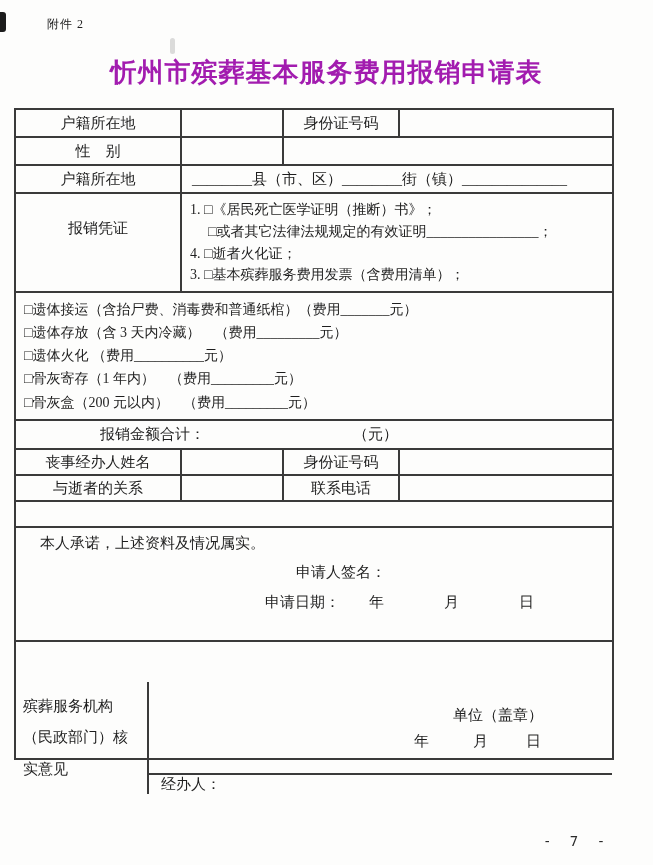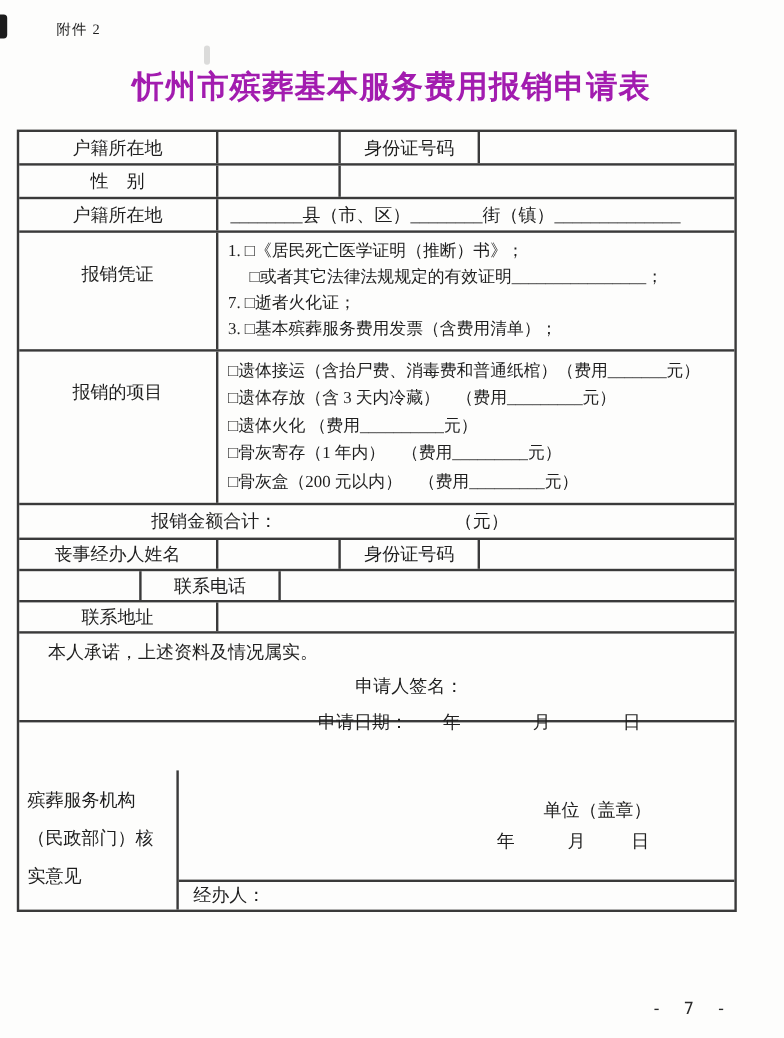--- a/index.html
+++ b/index.html
@@ -24,30 +24,30 @@
   }
   .row{display:flex;border-bottom:2px solid #3a3a3a;box-sizing:border-box;flex:0 0 auto;}
   .row:last-child{border-bottom:none;flex:1 1 auto;margin-top:40px;}
   .c{box-sizing:border-box;display:flex;align-items:center;}
   .c.br{border-right:2px solid #3a3a3a;}
   .lab{justify-content:center;text-align:center;}
   .w1{width:166px;flex:0 0 166px;}
   .w2{width:102px;flex:0 0 102px;}
   .w3{width:116px;flex:0 0 116px;}
   .wr{flex:1 1 auto;}
-  .h28{height:28px;} .h99{height:99px;} .h128{height:128px;} .h29{height:29px;} .h26{height:26px;} .h98{height:74px;}
+  .h28{height:28px;} .h99{height:99px;} .h128{height:128px;} .h29{height:29px;} .h26{height:26px;} .h98{height:114px;}
 
   .top-align{align-items:flex-start;padding-top:25px;}
   .linecell{flex-direction:column;align-items:stretch;justify-content:space-around;padding:5px 4px 5px 8px;}
   .linecell .ln{white-space:nowrap;font-size:14px;line-height:1.1;}
   .indent{margin-left:18px;}
   .fill{padding-left:10px;white-space:nowrap;}
 
   .merged{flex:1 1 auto;display:flex;align-items:center;}
-  .total-label{margin-left:110px;text-align:right;}
+  .total-label{margin-left:84px;text-align:right;}
   .total-unit{margin-left:148px;}
 
   .decl{flex-direction:column;align-items:stretch;justify-content:flex-start;}
   .decl .st{margin:6px 0 0 24px;}
   .decl .sig{margin:10px 0 0 280px;}
   .decl .dateline{margin:11px 0 0 0;display:flex;}
   .decl .dl{margin-left:249px;}
   .decl .yy{margin-left:29px;} .decl .mm{margin-left:60px;} .decl .dd{margin-left:60px;}
 
   .verify-label{
@@ -90,27 +90,26 @@
   <div class="row h28">
     <div class="c br lab w1">户籍所在地</div>
     <div class="c wr fill">________县（市、区）________街（镇）______________</div>
   </div>
 
   <div class="row h99">
     <div class="c br lab w1 top-align">报销凭证</div>
     <div class="c wr linecell">
       <div class="ln">1. □《居民死亡医学证明（推断）书》；</div>
       <div class="ln indent">□或者其它法律法规规定的有效证明________________；</div>
-      <div class="ln">7. □逝者火化证；</div>
+      <div class="ln">4. □逝者火化证；</div>
       <div class="ln">3. □基本殡葬服务费用发票（含费用清单）；</div>
     </div>
   </div>
 
   <div class="row h128">
-    <div class="c br lab w1 top-align">报销的项目</div>
     <div class="c wr linecell">
       <div class="ln">□遗体接运（含抬尸费、消毒费和普通纸棺）（费用_______元）</div>
       <div class="ln">□遗体存放（含 3 天内冷藏）　（费用_________元）</div>
       <div class="ln">□遗体火化 （费用__________元）</div>
       <div class="ln">□骨灰寄存（1 年内）　（费用_________元）</div>
       <div class="ln">□骨灰盒（200 元以内）　（费用_________元）</div>
     </div>
   </div>
 
   <div class="row h29">
@@ -121,27 +120,27 @@
   </div>
 
   <div class="row h26">
     <div class="c br lab w1">丧事经办人姓名</div>
     <div class="c br w2"></div>
     <div class="c br lab w3">身份证号码</div>
     <div class="c wr"></div>
   </div>
 
   <div class="row h26">
+    <div class="c br lab w1">与逝者的关系</div>
     <div class="c br w2"></div>
     <div class="c br lab w3">联系电话</div>
     <div class="c wr"></div>
   </div>
 
   <div class="row h26">
-    <div class="c br lab w1">联系地址</div>
     <div class="c wr"></div>
   </div>
 
   <div class="row h98 decl">
     <div class="st">本人承诺，上述资料及情况属实。</div>
     <div class="sig">申请人签名：</div>
     <div class="dateline">
       <span class="dl">申请日期：</span>
       <span class="yy">年</span>
       <span class="mm">月</span>

